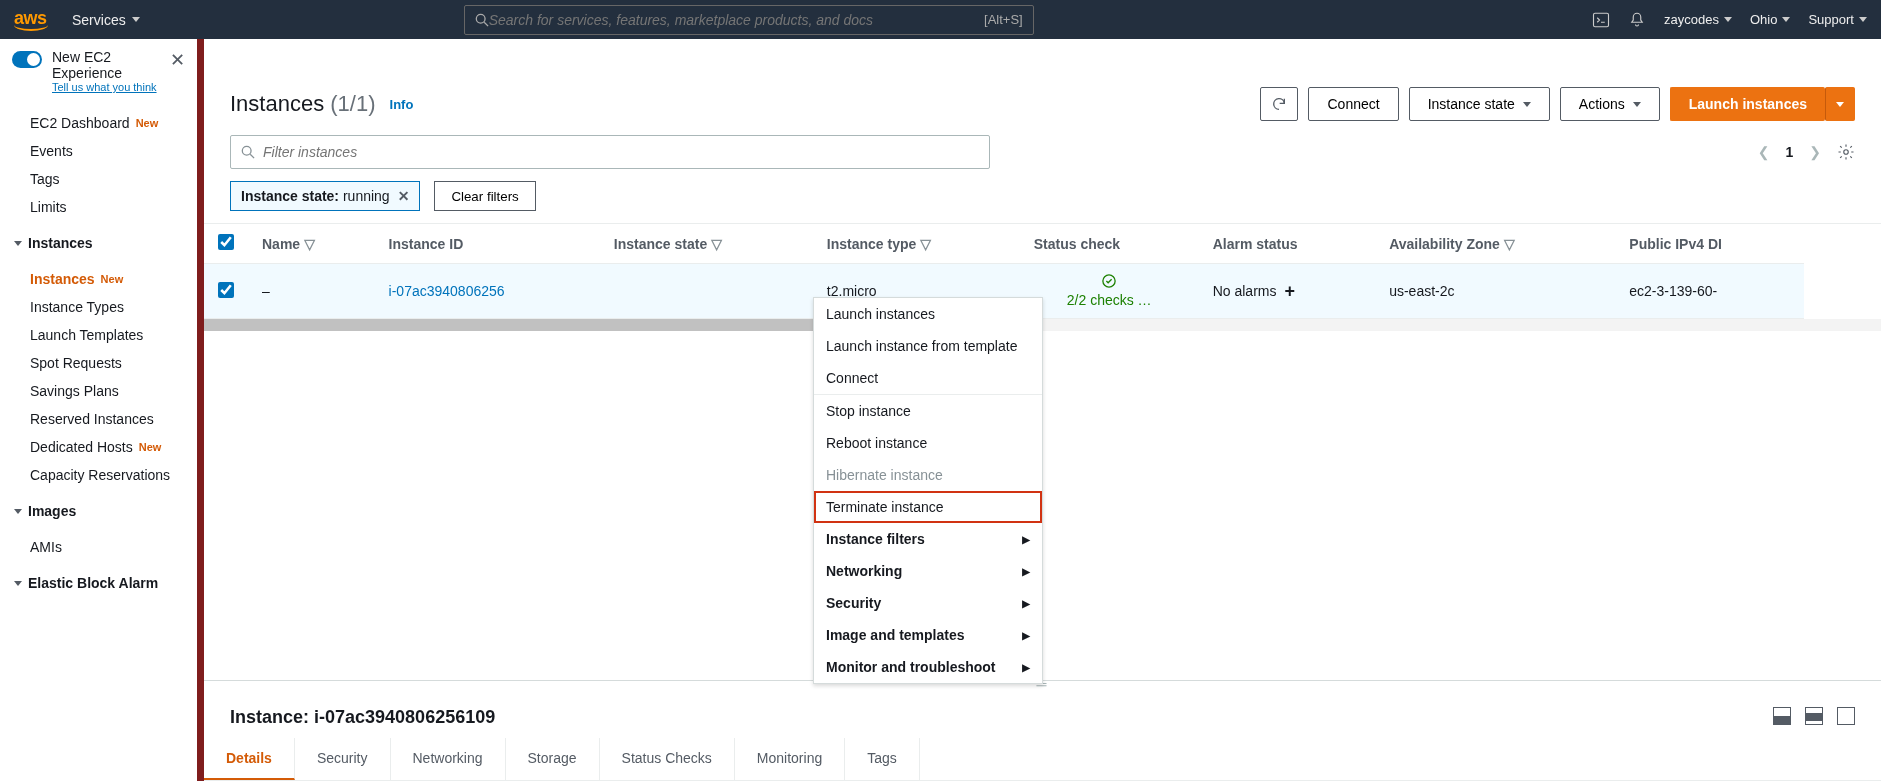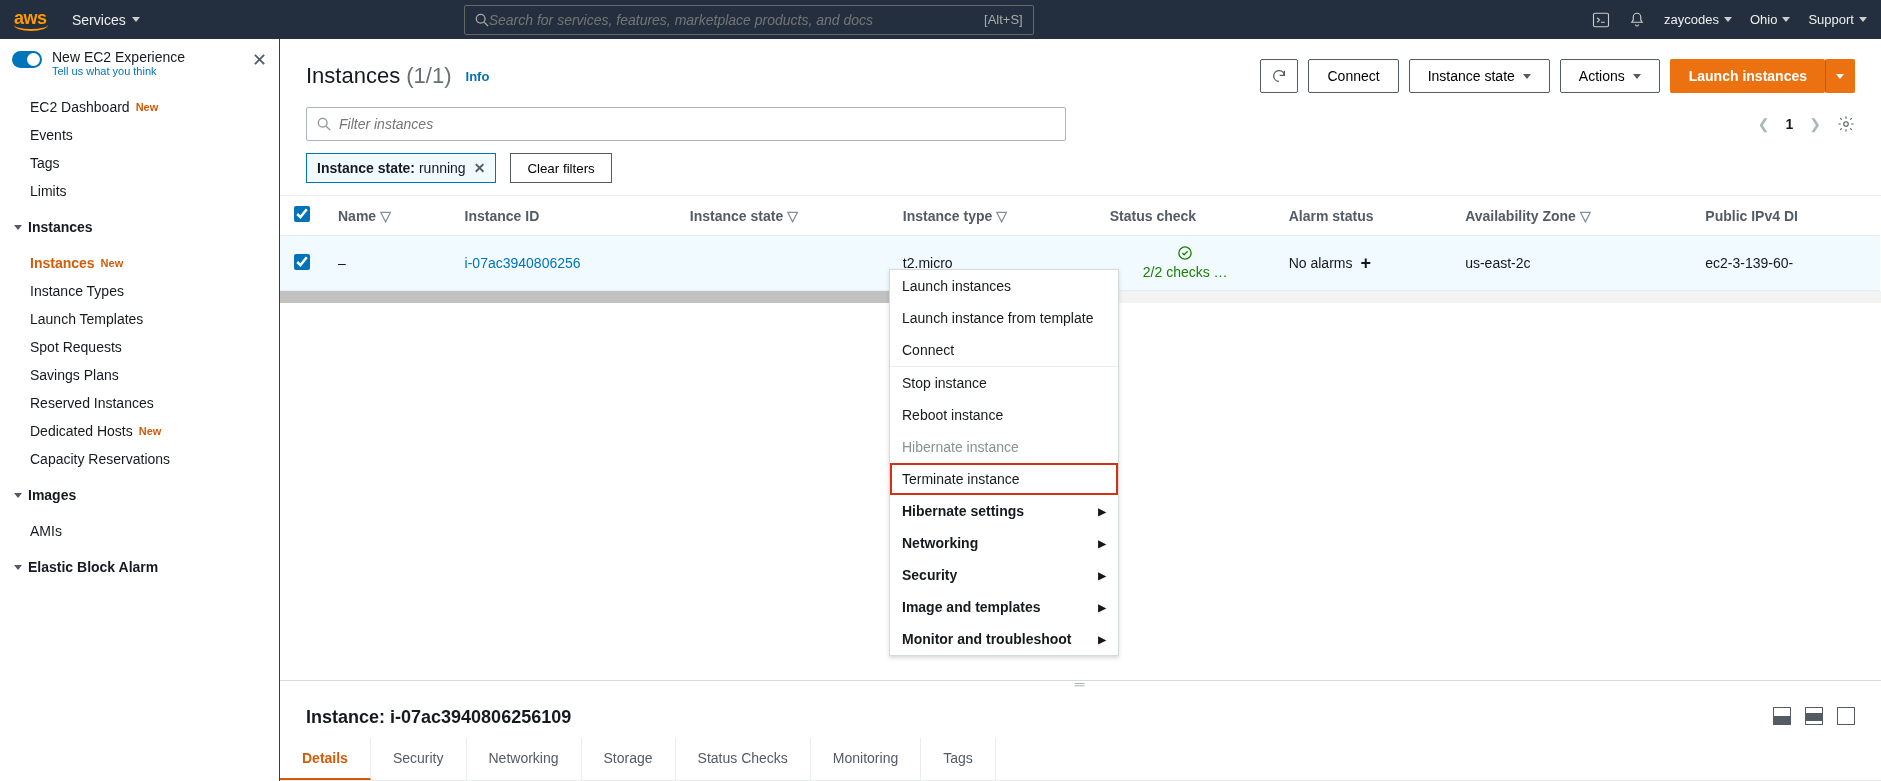--- a/index.html
+++ b/index.html
@@ -10,37 +10,37 @@
   .logo .smile{display:block;height:6px;border-bottom:2px solid #ff9900;border-radius:0 0 50% 50%/0 0 100% 100%;width:34px;margin-top:-4px;}
   .services-btn { display:flex; align-items:center; gap:6px; cursor:pointer; color:#eee; font-size:14px;}
   .searchbar { margin-left: 324px; width: 570px; height:30px; border:1px solid #666; border-radius:2px; display:flex; align-items:center; padding:0 10px; color:#aaa;}
   .searchbar input { flex:1; background:transparent; border:none; outline:none; color:#aaa; font-style:italic; font-size:14px;}
   .searchbar .shortcut { color:#aaa; font-size:13px; }
   .nav-right { margin-left:auto; display:flex; align-items:center; gap:18px; }
   .nav-right .item { display:flex; align-items:center; gap:5px; cursor:pointer; font-size:13px;}
   .caret-down { width:0;height:0;border-left:4px solid transparent;border-right:4px solid transparent;border-top:5px solid #ccc; display:inline-block;}
   
   .main { display:flex; height: calc(781px - 39px); }
-  .sidebar { width:280px; border-right:1px solid #7f1d1d; overflow-y:auto; position:relative;}
+  .sidebar { width:204px; border-right:7px solid #7f1d1d; overflow-y:auto; position:relative;}
   .sidebar::-webkit-scrollbar{width:12px;}
   .sidebar::-webkit-scrollbar-thumb{background:#c1c1c1;}
   .newexp { display:flex; align-items:flex-start; padding:10px 12px; gap:10px; }
   .toggle { width:30px; height:17px; background:#0073bb; border-radius:9px; position:relative; flex-shrink:0; margin-top:2px;}
   .toggle::after{content:"";position:absolute;width:13px;height:13px;background:#fff;border-radius:50%;top:2px;right:2px;}
   .newexp-title{font-size:14px; color:#16191f;}
-  .newexp-sub{font-size:11px; color:#0073bb;}
+  .newexp-sub{font-size:11px; color:#0073bb;text-decoration:underline;}
   .newexp .close{margin-left:auto; color:#545b64; font-size:18px; cursor:pointer;}
   .side-section { padding: 6px 0 6px 30px; }
   .side-heading { padding: 8px 0 8px 14px; font-weight:700; color:#16191f; display:flex; align-items:center; gap:6px; cursor:pointer;}
   .side-caret{width:0;height:0;border-left:4px solid transparent;border-right:4px solid transparent;border-top:5px solid #545b64;}
   .side-link { padding:6px 0; color:#16191f; cursor:pointer; display:flex; align-items:center; gap:6px; font-size:14px;}
   .side-link.active{color:#d45b07; font-weight:700;}
   .badge-new{color:#d45b07; font-size:11px; font-weight:700;}
   
-  .content { flex:1; display:flex; flex-direction:column; overflow:hidden;}
+  .content { flex:1; display:flex; flex-direction:column; overflow:hidden;margin-top:28px;}
   .pagehead { padding:20px 26px 10px; display:flex; align-items:center; gap:14px;}
   .pagehead h1{font-size:22px; font-weight:400;}
   .pagehead .count{color:#687078;}
   .info-link{color:#0073bb; font-size:13px; font-weight:700;}
   .actions-right{margin-left:auto; display:flex; gap:10px;}
   .btn{height:34px; padding:0 18px; border:1px solid #545b64; background:#fff; border-radius:2px; font-size:14px; display:flex; align-items:center; gap:8px; cursor:pointer;}
   .btn.icon-only{padding:0 10px;}
   .btn.primary{background:#ec7211; border-color:#ec7211; color:#fff; font-weight:700;}
   .btn.primary.split-r{border-left:1px solid #c55a0b; padding:0 10px;}
   .btn.primary.split-l{border-right:none;}
@@ -294,21 +294,21 @@
     <div class="ctxmenu">
       <div class="mi">Launch instances</div>
       <div class="mi">Launch instance from template</div>
       <div class="mi">Connect</div>
       <hr>
       <div class="mi">Stop instance</div>
       <div class="mi">Reboot instance</div>
       <div class="mi disabled">Hibernate instance</div>
       <div class="mi highlight">Terminate instance</div>
       <div class="mi bold">
-          <span>Hibernate settings</span>
+          <span>Instance filters</span>
           <span class="sub-arrow">▶</span>
         </div>
       <div class="mi bold">
           <span>Networking</span>
           <span class="sub-arrow">▶</span>
         </div>
       <div class="mi bold">
           <span>Security</span>
           <span class="sub-arrow">▶</span>
         </div>

